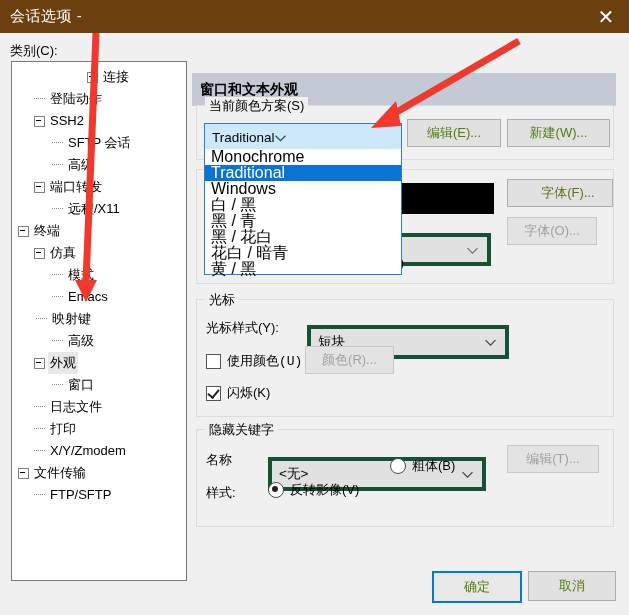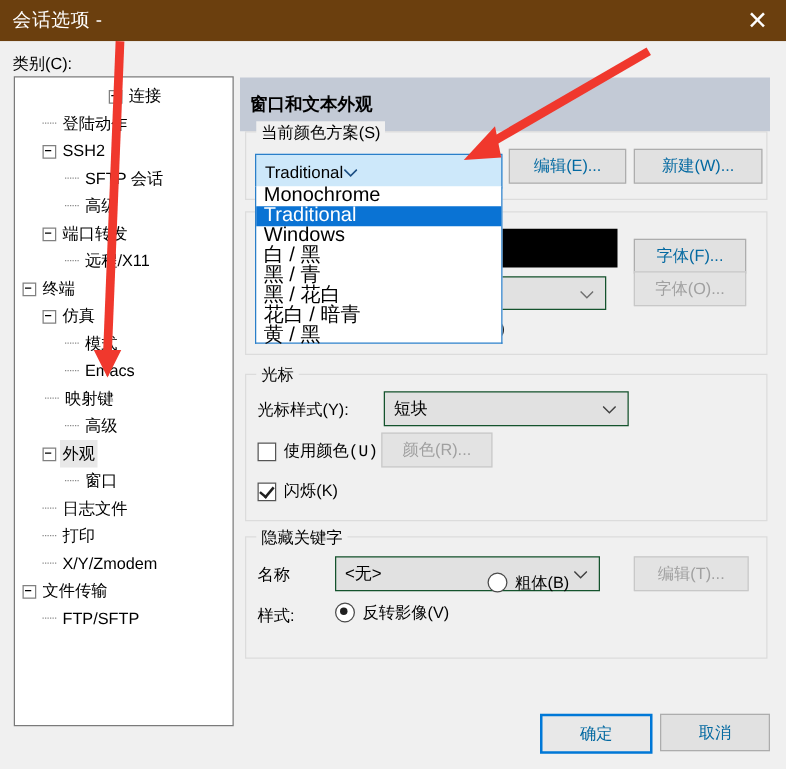--- a/index.html
+++ b/index.html
@@ -40,48 +40,48 @@
   }
   .exp:before{
     content:"";position:absolute;left:1px;top:3px;width:5px;height:1px;background:#000;
   }
   .dash{display:inline-block;width:11px;border-top:1px dotted #8a8a8a;
         vertical-align:middle;margin-right:3px;height:1px;}
 
   
   .pane{position:absolute;left:192px;top:24px;width:424px;height:522px;}
   .pane-hdr{
-    position:absolute;left:0;top:5px;width:424px;height:43px;
+    position:absolute;left:0;top:16px;width:424px;height:33px;
     background:#c3cad6;display:flex;align-items:center;
   }
   .pane-hdr span{
     margin-left:8px;font-weight:bold;font-size:14px;
     font-family:"DejaVu Serif","Liberation Serif",serif;
   }
 
   .group{position:absolute;border:1px solid #dcdcdc;}
   .group > .gtitle{
     position:absolute;left:8px;top:-9px;background:#f0f0f0;padding:0 4px;font-size:13px;
   }
 
   .lbl{font-size:13px;}
 
   
   .btn{
     background:#e1e1e1;border:1px solid #adadad;font-size:13px;
-    font-family:"Liberation Sans",sans-serif;color:#0369a1;
+    font-family:"Liberation Sans",sans-serif;color:#4d7c0f;
     display:flex;align-items:center;justify-content:center;cursor:default;
   }
   .btn.disabled{color:#a0a0a0;border-color:#c8c8c8;background:#e3e3e3;}
   .btn.default{border:2px solid #0078d7;background:#e8e8e8;}
 
   
   .combo{
-    background:#e1e1e1;border:1px solid #14532d;
-    display:flex;align-items:center;font-size:13.5px;position:relative;
+    background:#e1e1e1;border:4px solid #14532d;
+    display:flex;align-items:center;font-size:13.5px;position:relative;margin-top:12px;
   }
   .combo .cval{margin-left:7px;}
   .combo .carat{position:absolute;right:9px;top:50%;transform:translateY(-50%);}
   .combo.disabled .cval{color:#8a8a8a;}
 
   .chev{width:11px;height:7px;display:inline-block;}
 
   
   .cb{
     width:13px;height:13px;border:1px solid #555;background:#fff;
@@ -176,21 +176,21 @@
 
     <div class="btn" style="position:absolute;left:215px;top:62px;width:92px;height:26px;">编辑(E)...</div>
     <div class="btn" style="position:absolute;left:315px;top:62px;width:101px;height:26px;">新建(W)...</div>
 
     <div class="group" style="left:4px;top:112px;width:416px;height:113px;"></div>
 
     <div class="preview" style="left:30px;top:126px;width:272px;height:31px;">
       <span style="position:absolute;left:152px;top:4px;">pt</span>
     </div>
 
-    <div class="btn" style="position:absolute;left:315px;top:134px;width:88px;height:26px;">字体(F)...</div>
+    <div class="btn" style="position:absolute;left:315px;top:122px;width:88px;height:26px;padding-left:16px;">字体(F)...</div>
     <div class="btn disabled" style="position:absolute;left:315px;top:160px;width:88px;height:26px;">字体(O)...</div>
 
     <div class="lbl" style="position:absolute;left:14px;top:170px;">字符编码(H):</div>
 
     <div class="combo disabled" style="position:absolute;left:141px;top:164px;width:150px;height:25px;">
       <span class="cval">UTF-8</span>
       <span class="carat">
         <svg class="chev" viewBox="0 0 11 7">
             <path d="M0.5 0.7 L5.5 5.7 L10.5 0.7" fill="none" stroke="#6f6f6f" stroke-width="1.2"></path>
           </svg>

